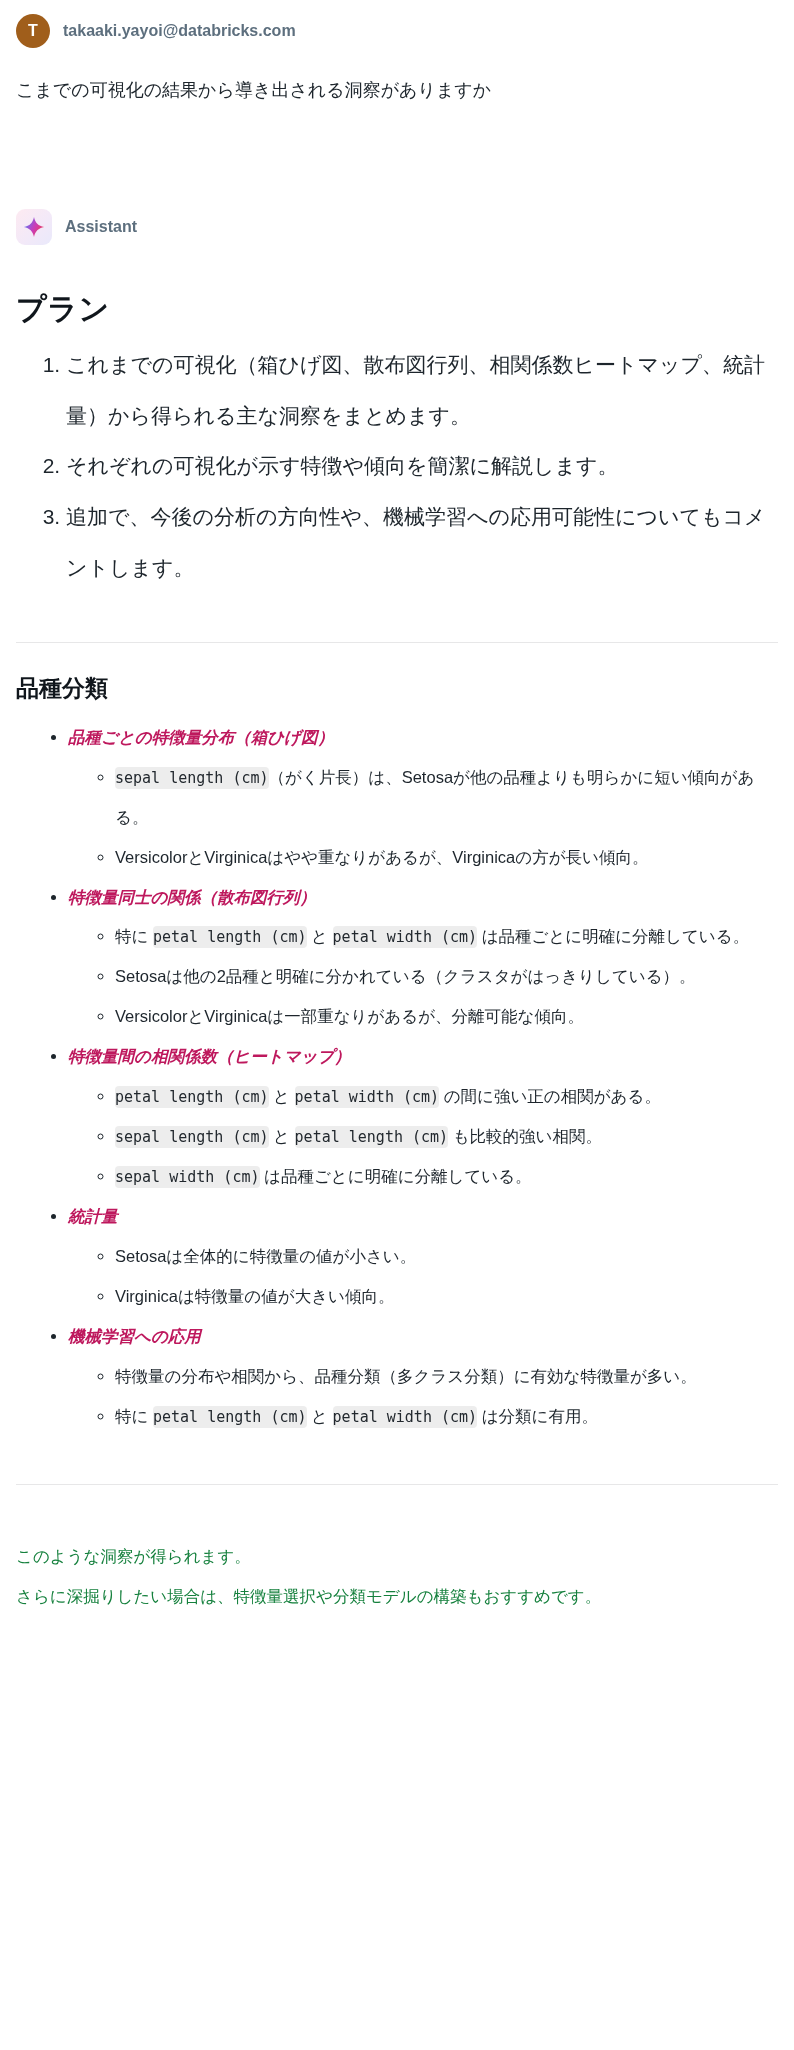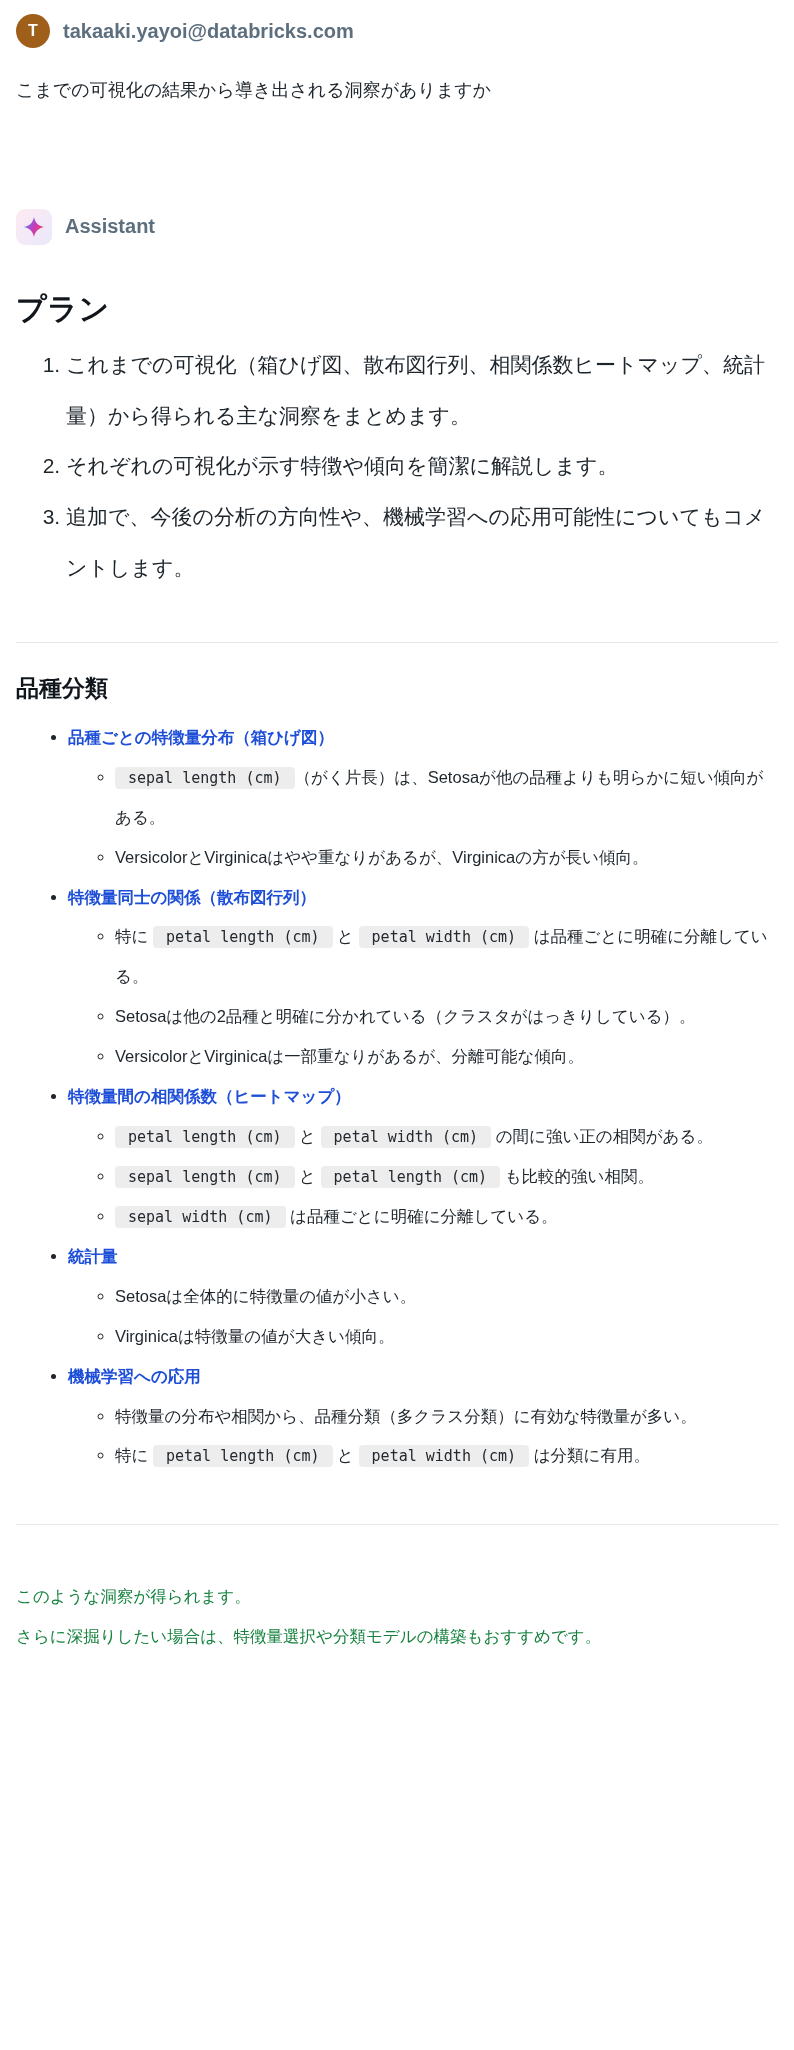--- a/index.html
+++ b/index.html
@@ -11,46 +11,46 @@
   }
   .page{padding:14px 16px 40px 16px;box-sizing:border-box;}
 
   
   .speaker-row{display:flex;align-items:center;gap:13px;}
   .avatar{
     width:34px;height:34px;border-radius:50%;
     display:flex;align-items:center;justify-content:center;
     color:#ffffff;font-weight:700;font-size:16px;flex:0 0 auto;
   }
-  .speaker-name{font-size:20px;font-weight:700;color:#5d6f7e;}
+  .speaker-name{font-size:16px;font-weight:700;color:#5d6f7e;}
   .assistant-row{margin-top:104px;}
   .assistant-icon{
     width:36px;height:36px;border-radius:9px;flex:0 0 auto;
     display:flex;align-items:center;justify-content:center;
     background:linear-gradient(135deg,#fdeaf1 0%,#f3e9f8 55%,#e9e9fb 100%);
   }
 
   
   .user-message{margin-top:28px;font-size:18px;line-height:1.6;color:#1d252c;}
 
   
   .md h1{font-size:30px;font-weight:700;color:#10161c;margin:44px 0 10px 0;letter-spacing:.5px;}
   .md h2{font-size:23px;font-weight:700;color:#10161c;margin:4px 0 14px 0;}
   .md ol{margin:8px 0 0 0;padding-left:50px;}
   .md ol li{font-size:21px;line-height:2.42;margin:0;}
   .md hr{border:none;border-top:1px solid #e7e7e8;margin:48px 0 30px 0;}
   .insights{margin:0;padding-left:52px;list-style:disc;}
   .insights > li{font-size:16.5px;line-height:2.42;}
-  .insights > li > .cat-title{font-weight:700;color:#1d4ed8;}
+  .insights > li > .cat-title{font-weight:700;color:#be185d;font-style:italic;}
   .insights ul{list-style:circle;padding-left:47px;margin:0;}
   .insights ul li{font-weight:400;font-size:16.5px;line-height:2.42;}
   code.chip{
     font-family:"DejaVu Sans Mono","Liberation Mono",monospace;
     background:#ededed;border-radius:4px;
-    padding:2px 13px;font-size:15px;color:#22282e;
+    padding:2px 0;font-size:15px;color:#22282e;
     white-space:nowrap;
   }
   .closing{margin-top:52px;font-size:16.5px;line-height:2.42;color:#15803d;}
 </style>
 </head>
 <body>
 
 <div class="page">
 
   <div class="speaker-row">

